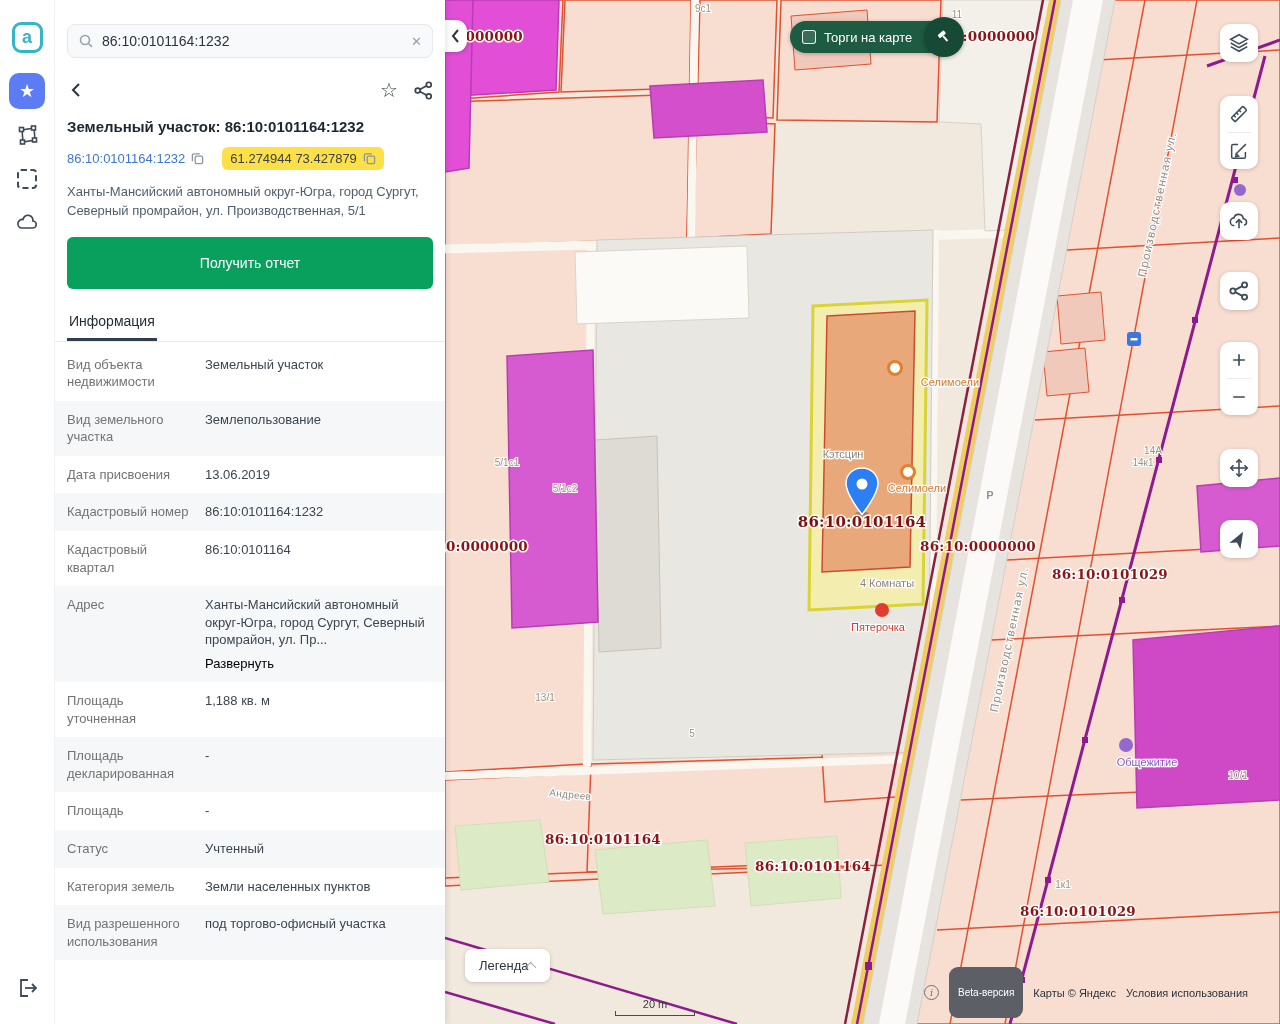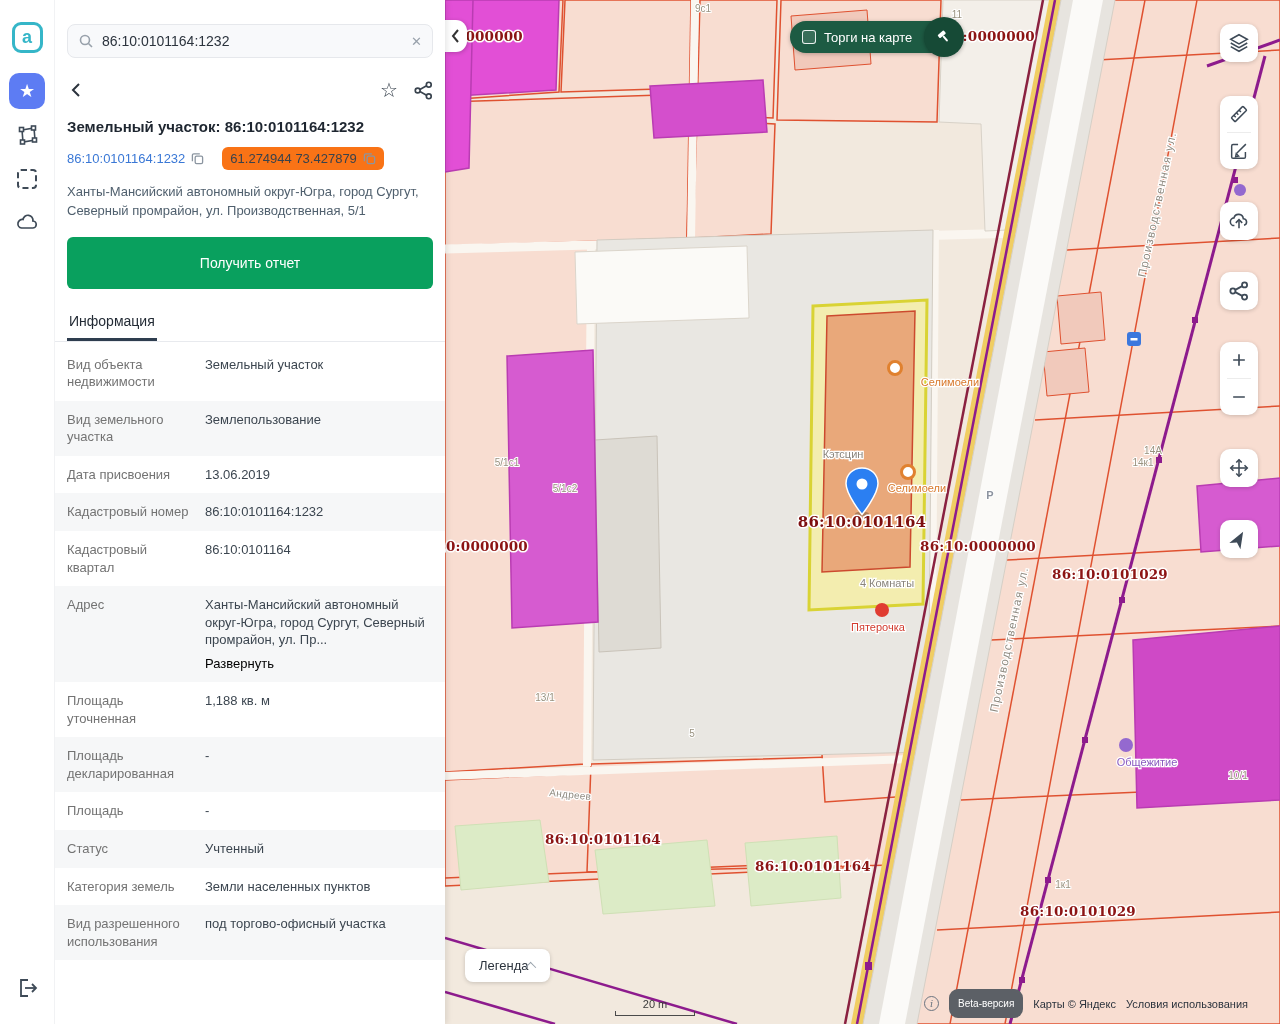--- a/index.html
+++ b/index.html
@@ -22,21 +22,21 @@
   .clear-x { border:none; background:none; color:#98a1ab; font-size:13px; cursor:pointer; }
   .panel-head { display:flex; align-items:center; margin:20px 12px 0; }
   .hbtn { border:none; background:none; cursor:pointer; display:flex; align-items:center; color:#39434e; }
   .panel-head .spacer { flex:1; }
   .star-glyph { font-size:20px; color:#39434e; }
   .panel-head .hbtn + .hbtn { margin-left:16px; }
   .title { margin:16px 12px 0; font-size:15px; font-weight:bold; color:#1e2630; }
   .chips { display:flex; gap:10px; margin:12px 12px 0; align-items:center; }
   .chip { display:flex; align-items:center; gap:6px; font-size:13px; border-radius:6px; padding:4px 8px; cursor:pointer; }
   .chip.link { color:#3a78d6; padding-left:0; }
-  .chip.gray { background:#f97316; color:#39424c; }
+  .chip.gray { background:#fde047; color:#39424c; }
   .address { margin:13px 12px 0; font-size:13px; line-height:1.45; color:#50606e; }
   .report-btn { margin:16px 12px 0; height:52px; background:#09a05e; color:#fff; border:none; border-radius:6px; font-size:14px; cursor:pointer; }
   .tabs { margin-top:18px; padding:0 12px; border-bottom:1px solid #e8eaee; }
   .tab { display:inline-block; padding:6px 2px 9px; font-size:14px; color:#232b35; border-bottom:3px solid #2e3d4f; cursor:pointer; }
   .info-table { margin-top:4px; }
   .row { display:flex; padding:10px 12px; gap:10px; font-size:13px; line-height:1.35; }
   .row:nth-child(even) { background:#f6f7f8; }
   .row .k { width:128px; flex:none; color:#737373; }
   .row .v { flex:1; color:#3c4650; }
   .row .v a { display:block; margin-top:6px; color:#000000; }
@@ -64,21 +64,21 @@
   .mgroup hr { border:none; border-top:1px solid #ececec; margin:0 7px; }
 
   .legend { position:absolute; left:20px; bottom:42px; background:#fff; border:none; border-radius:8px; padding:9px 14px; font-size:13px; color:#2b333d; box-shadow:0 1px 4px rgba(0,0,0,.18); display:flex; align-items:center; cursor:pointer; z-index:6; }
   .chev-up { width:8px; height:8px; border-left:1.6px solid #98a1ab; border-top:1.6px solid #98a1ab; transform:rotate(45deg) translateY(2px); }
 
   .scale { position:absolute; left:170px; bottom:8px; z-index:6; font-size:11px; color:#3a3a3a; text-align:center; width:80px; }
   .scale-line { height:5px; border:1.5px solid #4a4a4a; border-top:none; margin-top:1px; }
 
   .attr { position:absolute; right:32px; bottom:6px; display:flex; align-items:center; gap:10px; font-size:11px; color:#2b333d; z-index:6; }
   .info-i { width:15px; height:15px; border-radius:50%; border:1.5px solid #6b7480; color:#6b7480; font-size:10px; display:flex; align-items:center; justify-content:center; font-family:"DejaVu Serif",serif; font-style:italic; cursor:pointer; }
-  .beta { background:#5c6066; color:#fff; border-radius:9px; padding:9px 9px; font-size:10px; }
+  .beta { background:#5c6066; color:#fff; border-radius:9px; padding:20px 9px; font-size:10px; }
   .terms { cursor:pointer; }
 </style>
 </head>
 <body>
 
 <div class="app">
 
   <aside class="rail">
     <div class="logo">a</div>
     <button class="rail-btn active">

